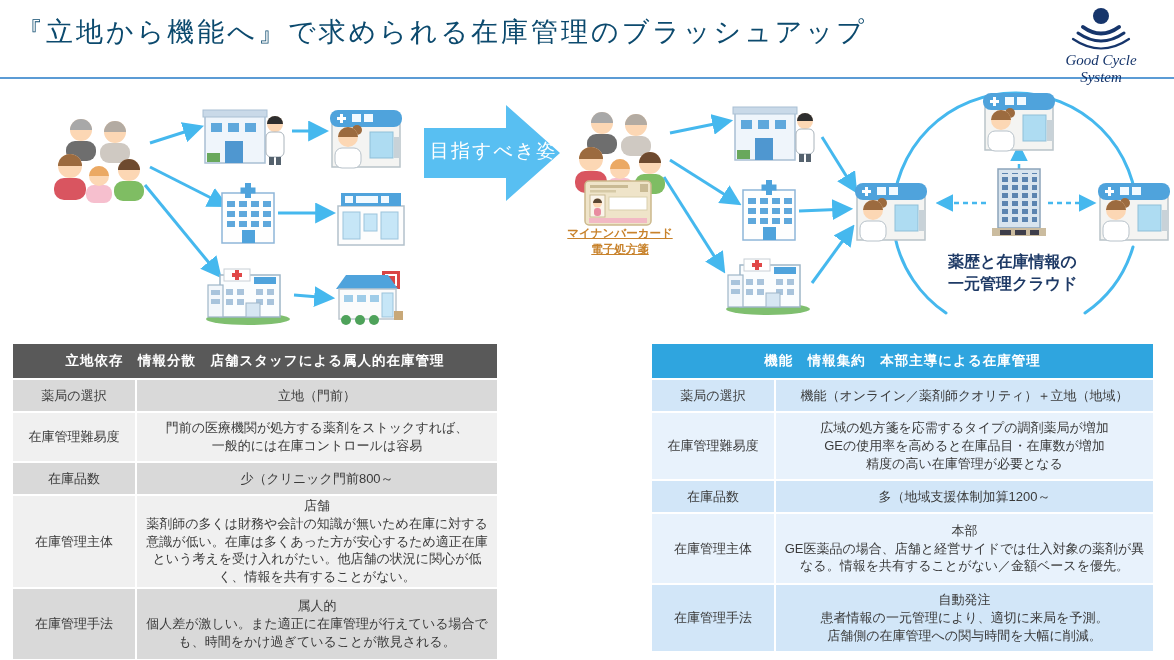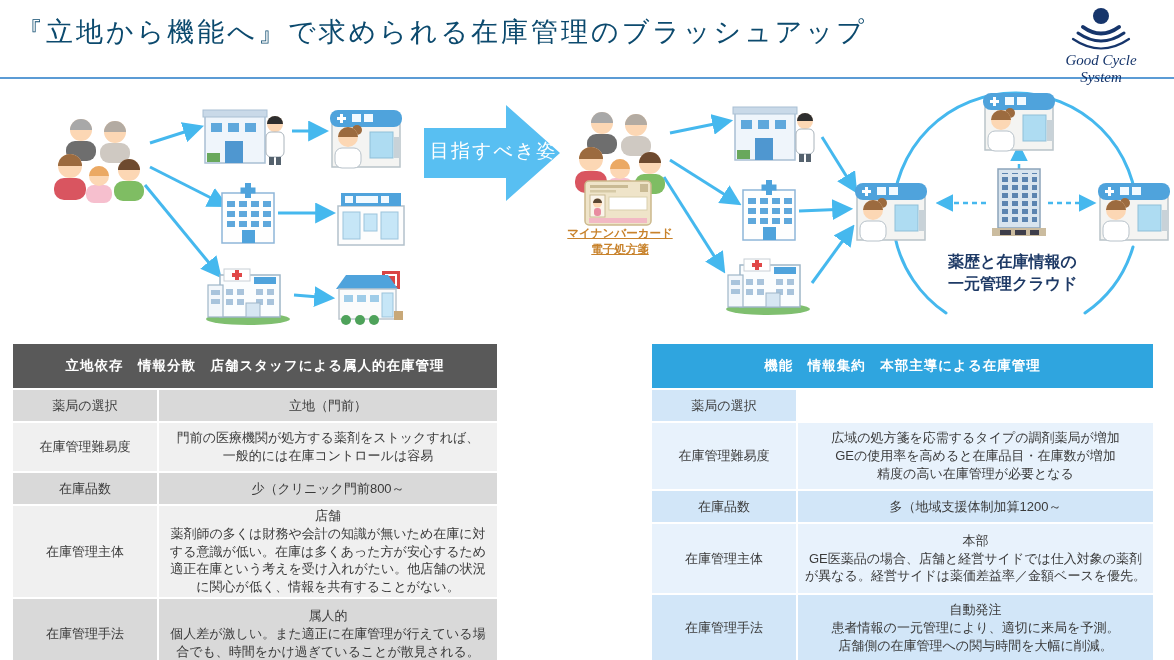--- a/index.html
+++ b/index.html
@@ -15,25 +15,25 @@
   .diagram{position:absolute;left:0;top:85px;width:1174px;height:258px;}
   .diagram > svg{position:absolute;left:0;top:0;}
   .overlay{position:absolute;}
   .goal-label{left:430px;top:53px;color:#fff;font-size:19px;letter-spacing:2px;white-space:nowrap;}
   .card-label{left:548px;top:141px;width:144px;text-align:center;color:#C8822B;font-weight:bold;font-size:11.5px;line-height:1.35;text-decoration:underline;}
   .cloud-label{left:948px;top:166px;width:205px;color:#1E3A66;font-weight:bold;font-size:16px;line-height:1.4;}
 
   .tbl{position:absolute;top:344px;font-size:13px;color:#3A3A3A;}
   .tbl.left{left:13px;width:484px;}
   .tbl.right{left:652px;width:501px;border-radius:28px;}
-  .tbl-header{height:44px;display:flex;align-items:center;justify-content:center;color:#fff;font-weight:bold;font-size:13.5px;letter-spacing:1px;}
+  .tbl-header{height:34px;display:flex;align-items:center;justify-content:center;color:#fff;font-weight:bold;font-size:13.5px;letter-spacing:1px;}
   .left .tbl-header{background:#595959;}
   .right .tbl-header{background:#2FA5DF;}
   .tr{display:flex;margin-top:2px;}
-  .td-label{width:144px;flex:none;display:flex;align-items:center;justify-content:center;text-align:center;}
+  .td-label{width:122px;flex:none;display:flex;align-items:center;justify-content:center;text-align:center;}
   .td-val{flex:1;margin-left:2px;display:flex;flex-direction:column;align-items:center;justify-content:center;text-align:center;line-height:1.38;padding:0 6px;box-sizing:border-box;}
   .left .dark .td-label,.left .dark .td-val{background:#D9D9D9;}
   .left .light .td-label,.left .light .td-val{background:#F0F0F0;}
   .right .dark .td-label,.right .dark .td-val{background:#D2E6F8;}
   .right .light .td-label,.right .light .td-val{background:#E8F2FC;}
 </style>
 </head>
 <body>
 
 <div class="slide">
@@ -314,20 +314,23 @@
         <div>個人差が激しい。また適正に在庫管理が行えている場合でも、時間をかけ過ぎていることが散見される。</div>
       </div>
     </div>
   </div>
 
   <div class="tbl right">
     <div class="tbl-header">機能　情報集約　本部主導による在庫管理</div>
 
     <div class="tr dark" style="height:31px">
       <div class="td-label">薬局の選択</div>
+      <div class="td-val">
+        <div>機能（オンライン／薬剤師クオリティ）＋立地（地域）</div>
+      </div>
     </div>
 
     <div class="tr light" style="height:66px">
       <div class="td-label">在庫管理難易度</div>
       <div class="td-val">
         <div>広域の処方箋を応需するタイプの調剤薬局が増加</div>
         <div>GEの使用率を高めると在庫品目・在庫数が増加</div>
         <div>精度の高い在庫管理が必要となる</div>
       </div>
     </div>
@@ -336,21 +339,21 @@
       <div class="td-label">在庫品数</div>
       <div class="td-val">
         <div>多（地域支援体制加算1200～</div>
       </div>
     </div>
 
     <div class="tr light" style="height:69px">
       <div class="td-label">在庫管理主体</div>
       <div class="td-val">
         <div>本部</div>
-        <div>GE医薬品の場合、店舗と経営サイドでは仕入対象の薬剤が異なる。経営サイドは薬価差益率／金額ベースを優先。</div>
+        <div>GE医薬品の場合、店舗と経営サイドでは仕入対象の薬剤が異なる。情報を共有することがない／金額ベースを優先。</div>
       </div>
     </div>
 
     <div class="tr dark" style="height:66px">
       <div class="td-label">在庫管理手法</div>
       <div class="td-val">
         <div>自動発注</div>
         <div>患者情報の一元管理により、適切に来局を予測。</div>
         <div>店舗側の在庫管理への関与時間を大幅に削減。</div>
       </div>

